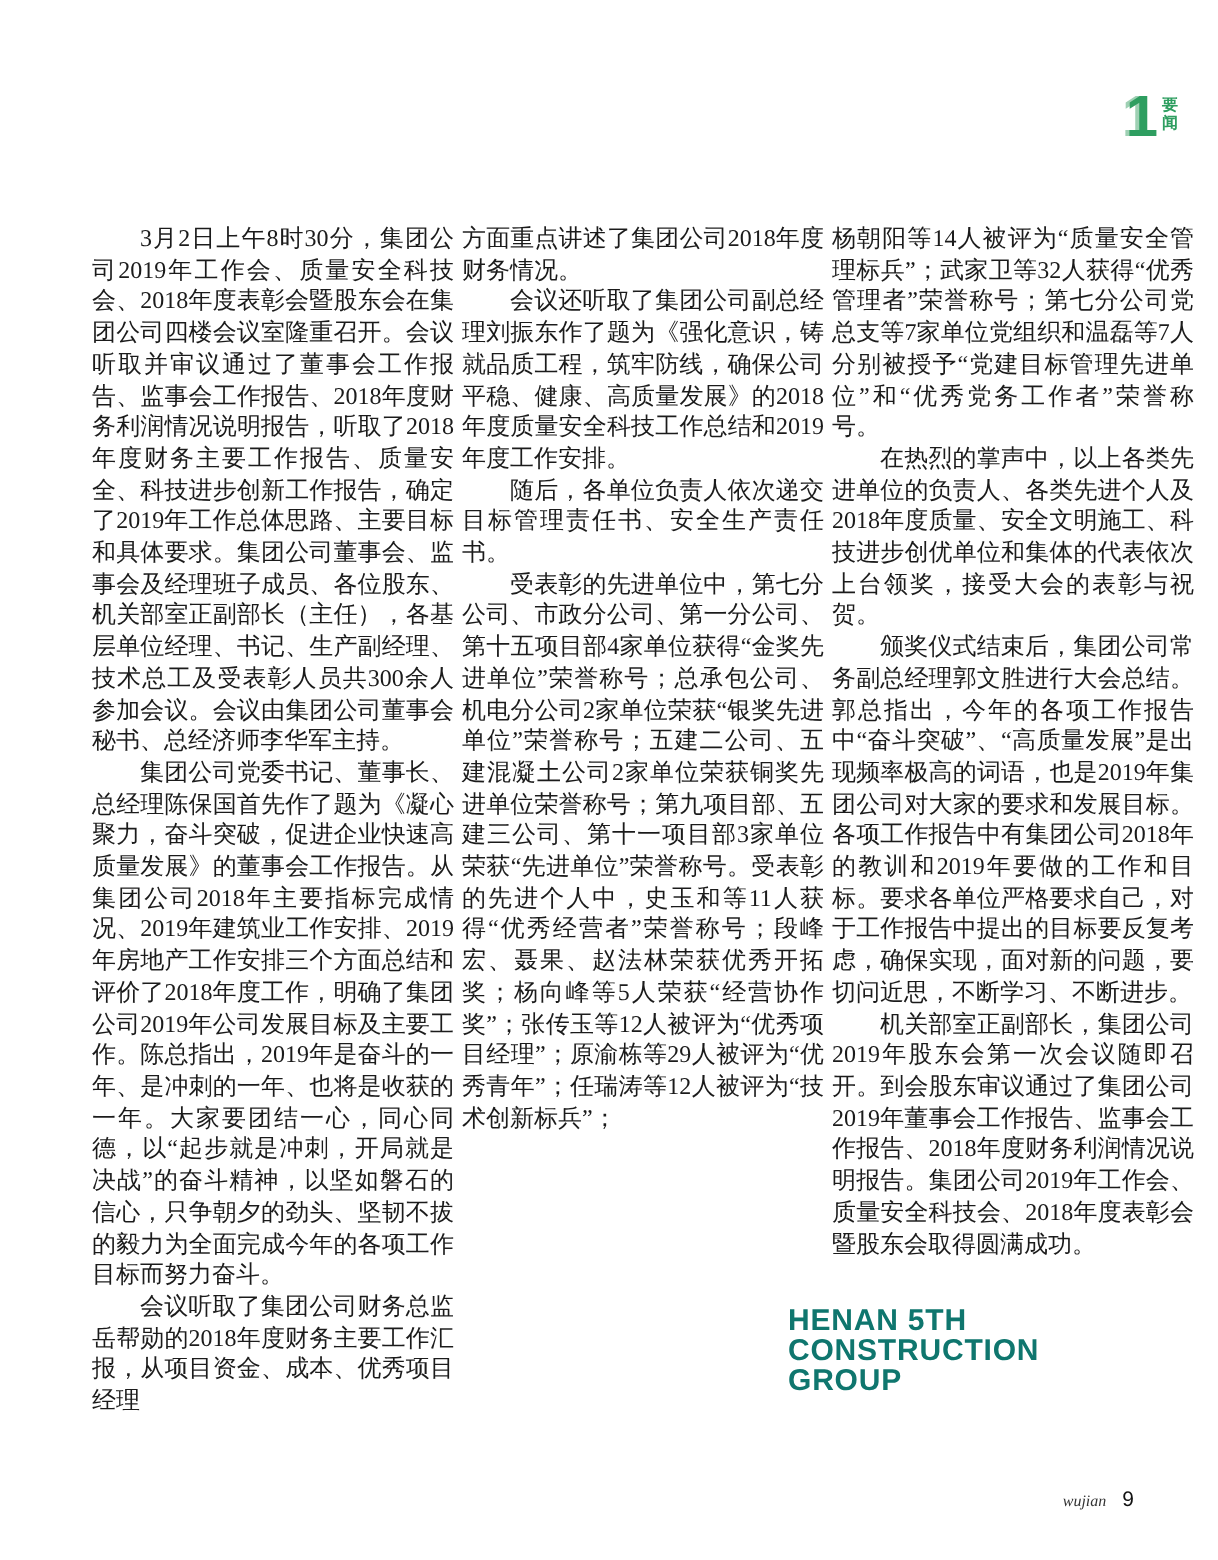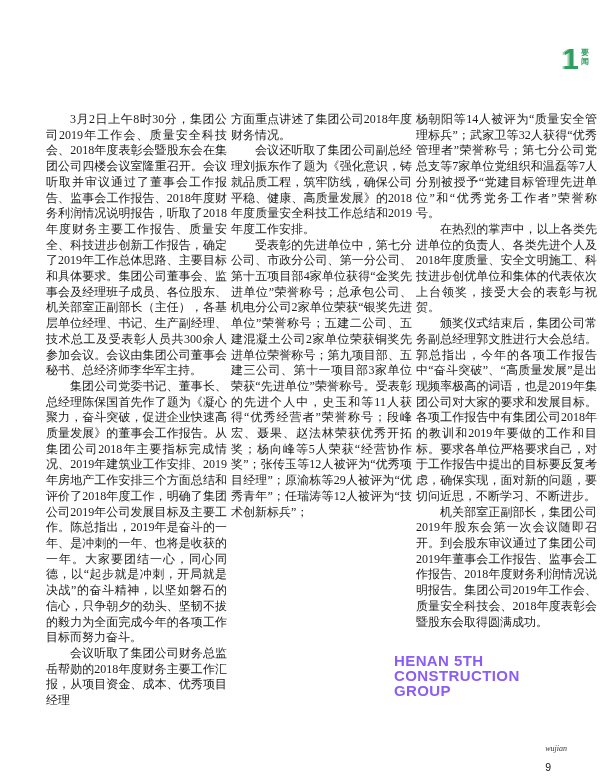--- a/index.html
+++ b/index.html
@@ -47,27 +47,27 @@
   #col2 { left: 231px; }
   #col3 { left: 416px; }
 
   
   .watermark {
     position: absolute; left: 394px; top: 653px;
     font-family: "Liberation Sans", sans-serif;
     font-weight: bold;
     font-size: 15px; line-height: 15px;
     letter-spacing: 0.4px;
-    color: #8b5cf6;
+    color: #0f766e;
   }
 
   
   .footer {
     position: absolute; top: 744px; right: 42px;
-    display: flex; align-items: flex-start; gap: 8px; flex-direction: column;
+    display: flex; align-items: center; gap: 8px;
   }
   .footer-journal {
     font-style: italic;
     font-size: 8px;
     color: #333333;
   }
   .footer-page {
     font-family: "Liberation Sans", sans-serif;
     font-size: 10.5px;
     color: #111111;
@@ -88,20 +88,21 @@
 
   <div class="col" id="col1">
     <p class="ind">3月2日上午8时30分，集团公司2019年工作会、质量安全科技会、2018年度表彰会暨股东会在集团公司四楼会议室隆重召开。会议听取并审议通过了董事会工作报告、监事会工作报告、2018年度财务利润情况说明报告，听取了2018年度财务主要工作报告、质量安全、科技进步创新工作报告，确定了2019年工作总体思路、主要目标和具体要求。集团公司董事会、监事会及经理班子成员、各位股东、机关部室正副部长（主任），各基层单位经理、书记、生产副经理、技术总工及受表彰人员共300余人参加会议。会议由集团公司董事会秘书、总经济师李华军主持。</p>
     <p class="ind">集团公司党委书记、董事长、总经理陈保国首先作了题为《凝心聚力，奋斗突破，促进企业快速高质量发展》的董事会工作报告。从集团公司2018年主要指标完成情况、2019年建筑业工作安排、2019年房地产工作安排三个方面总结和评价了2018年度工作，明确了集团公司2019年公司发展目标及主要工作。陈总指出，2019年是奋斗的一年、是冲刺的一年、也将是收获的一年。大家要团结一心，同心同德，以“起步就是冲刺，开局就是决战”的奋斗精神，以坚如磐石的信心，只争朝夕的劲头、坚韧不拔的毅力为全面完成今年的各项工作目标而努力奋斗。</p>
     <p class="ind">会议听取了集团公司财务总监岳帮勋的2018年度财务主要工作汇报，从项目资金、成本、优秀项目经理</p>
   </div>
 
   <div class="col" id="col2">
     <p>方面重点讲述了集团公司2018年度财务情况。</p>
     <p class="ind">会议还听取了集团公司副总经理刘振东作了题为《强化意识，铸就品质工程，筑牢防线，确保公司平稳、健康、高质量发展》的2018年度质量安全科技工作总结和2019年度工作安排。</p>
+    <p class="ind">随后，各单位负责人依次递交目标管理责任书、安全生产责任书。</p>
     <p class="ind">受表彰的先进单位中，第七分公司、市政分公司、第一分公司、第十五项目部4家单位获得“金奖先进单位”荣誉称号；总承包公司、机电分公司2家单位荣获“银奖先进单位”荣誉称号；五建二公司、五建混凝土公司2家单位荣获铜奖先进单位荣誉称号；第九项目部、五建三公司、第十一项目部3家单位荣获“先进单位”荣誉称号。受表彰的先进个人中，史玉和等11人获得“优秀经营者”荣誉称号；段峰宏、聂果、赵法林荣获优秀开拓奖；杨向峰等5人荣获“经营协作奖”；张传玉等12人被评为“优秀项目经理”；原渝栋等29人被评为“优秀青年”；任瑞涛等12人被评为“技术创新标兵”；</p>
   </div>
 
   <div class="col" id="col3">
     <p>杨朝阳等14人被评为“质量安全管理标兵”；武家卫等32人获得“优秀管理者”荣誉称号；第七分公司党总支等7家单位党组织和温磊等7人分别被授予“党建目标管理先进单位”和“优秀党务工作者”荣誉称号。</p>
     <p class="ind">在热烈的掌声中，以上各类先进单位的负责人、各类先进个人及2018年度质量、安全文明施工、科技进步创优单位和集体的代表依次上台领奖，接受大会的表彰与祝贺。</p>
     <p class="ind">颁奖仪式结束后，集团公司常务副总经理郭文胜进行大会总结。郭总指出，今年的各项工作报告中“奋斗突破”、“高质量发展”是出现频率极高的词语，也是2019年集团公司对大家的要求和发展目标。各项工作报告中有集团公司2018年的教训和2019年要做的工作和目标。要求各单位严格要求自己，对于工作报告中提出的目标要反复考虑，确保实现，面对新的问题，要切问近思，不断学习、不断进步。</p>
     <p class="ind">机关部室正副部长，集团公司2019年股东会第一次会议随即召开。到会股东审议通过了集团公司2019年董事会工作报告、监事会工作报告、2018年度财务利润情况说明报告。集团公司2019年工作会、质量安全科技会、2018年度表彰会暨股东会取得圆满成功。</p>
   </div>
 

